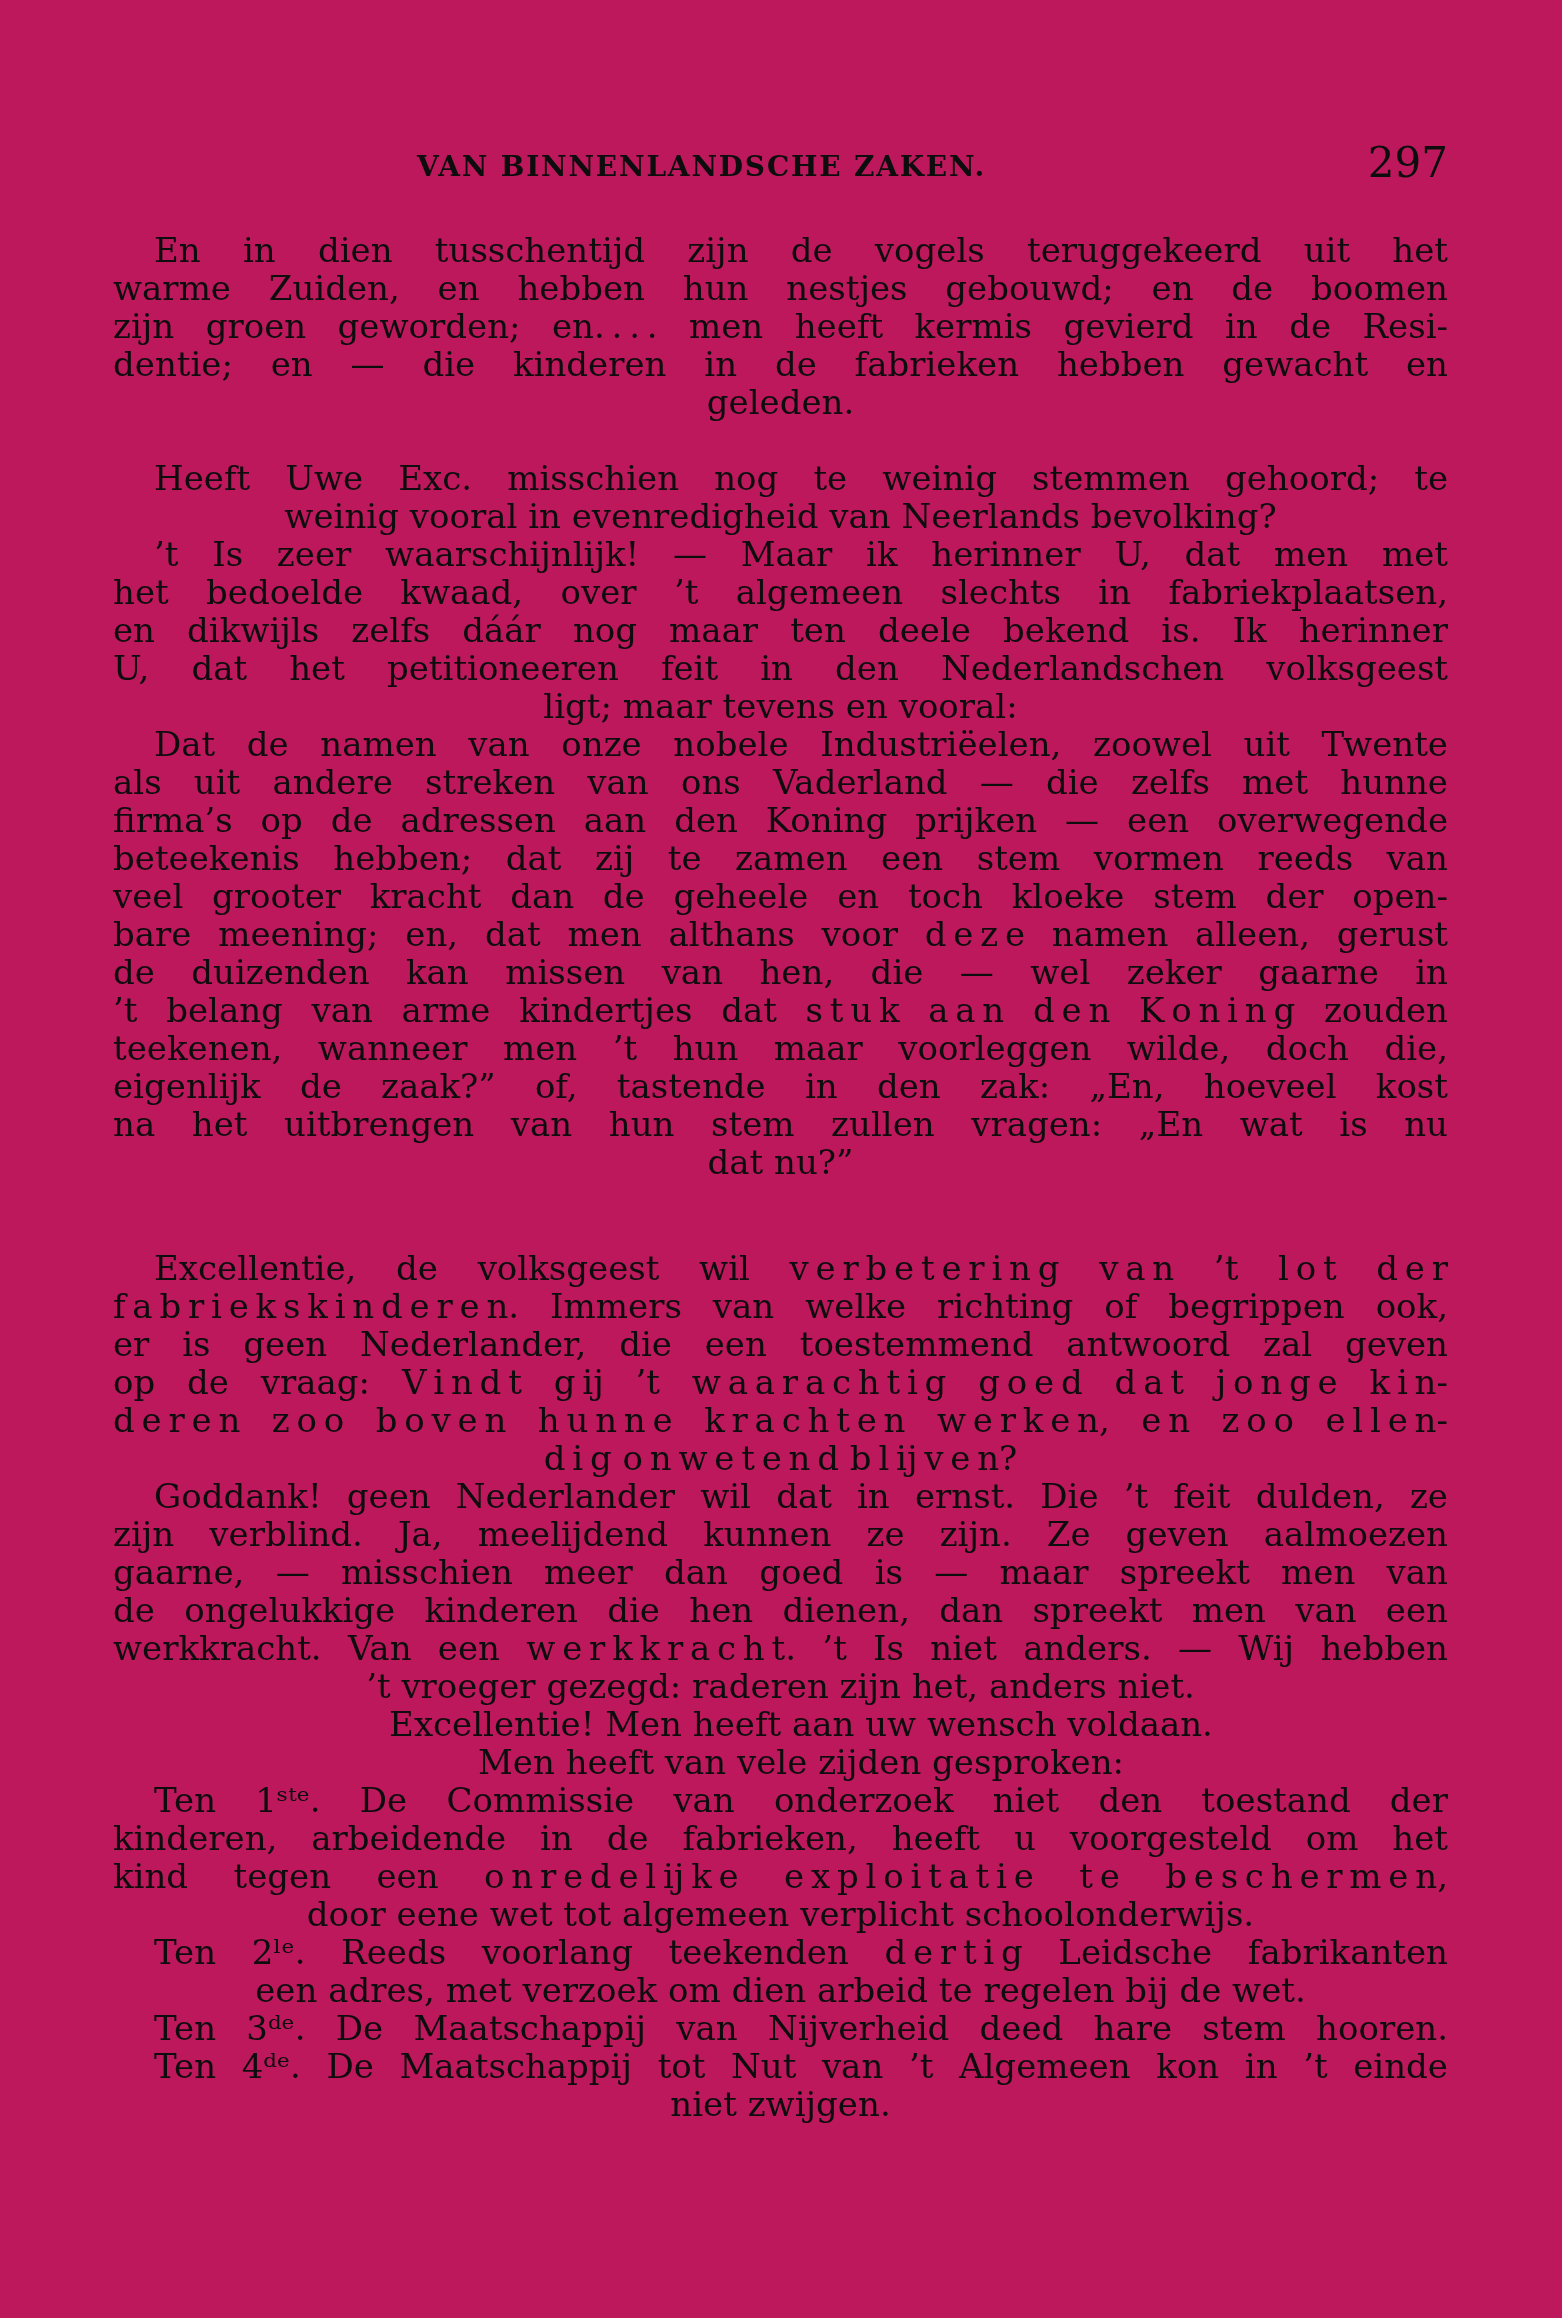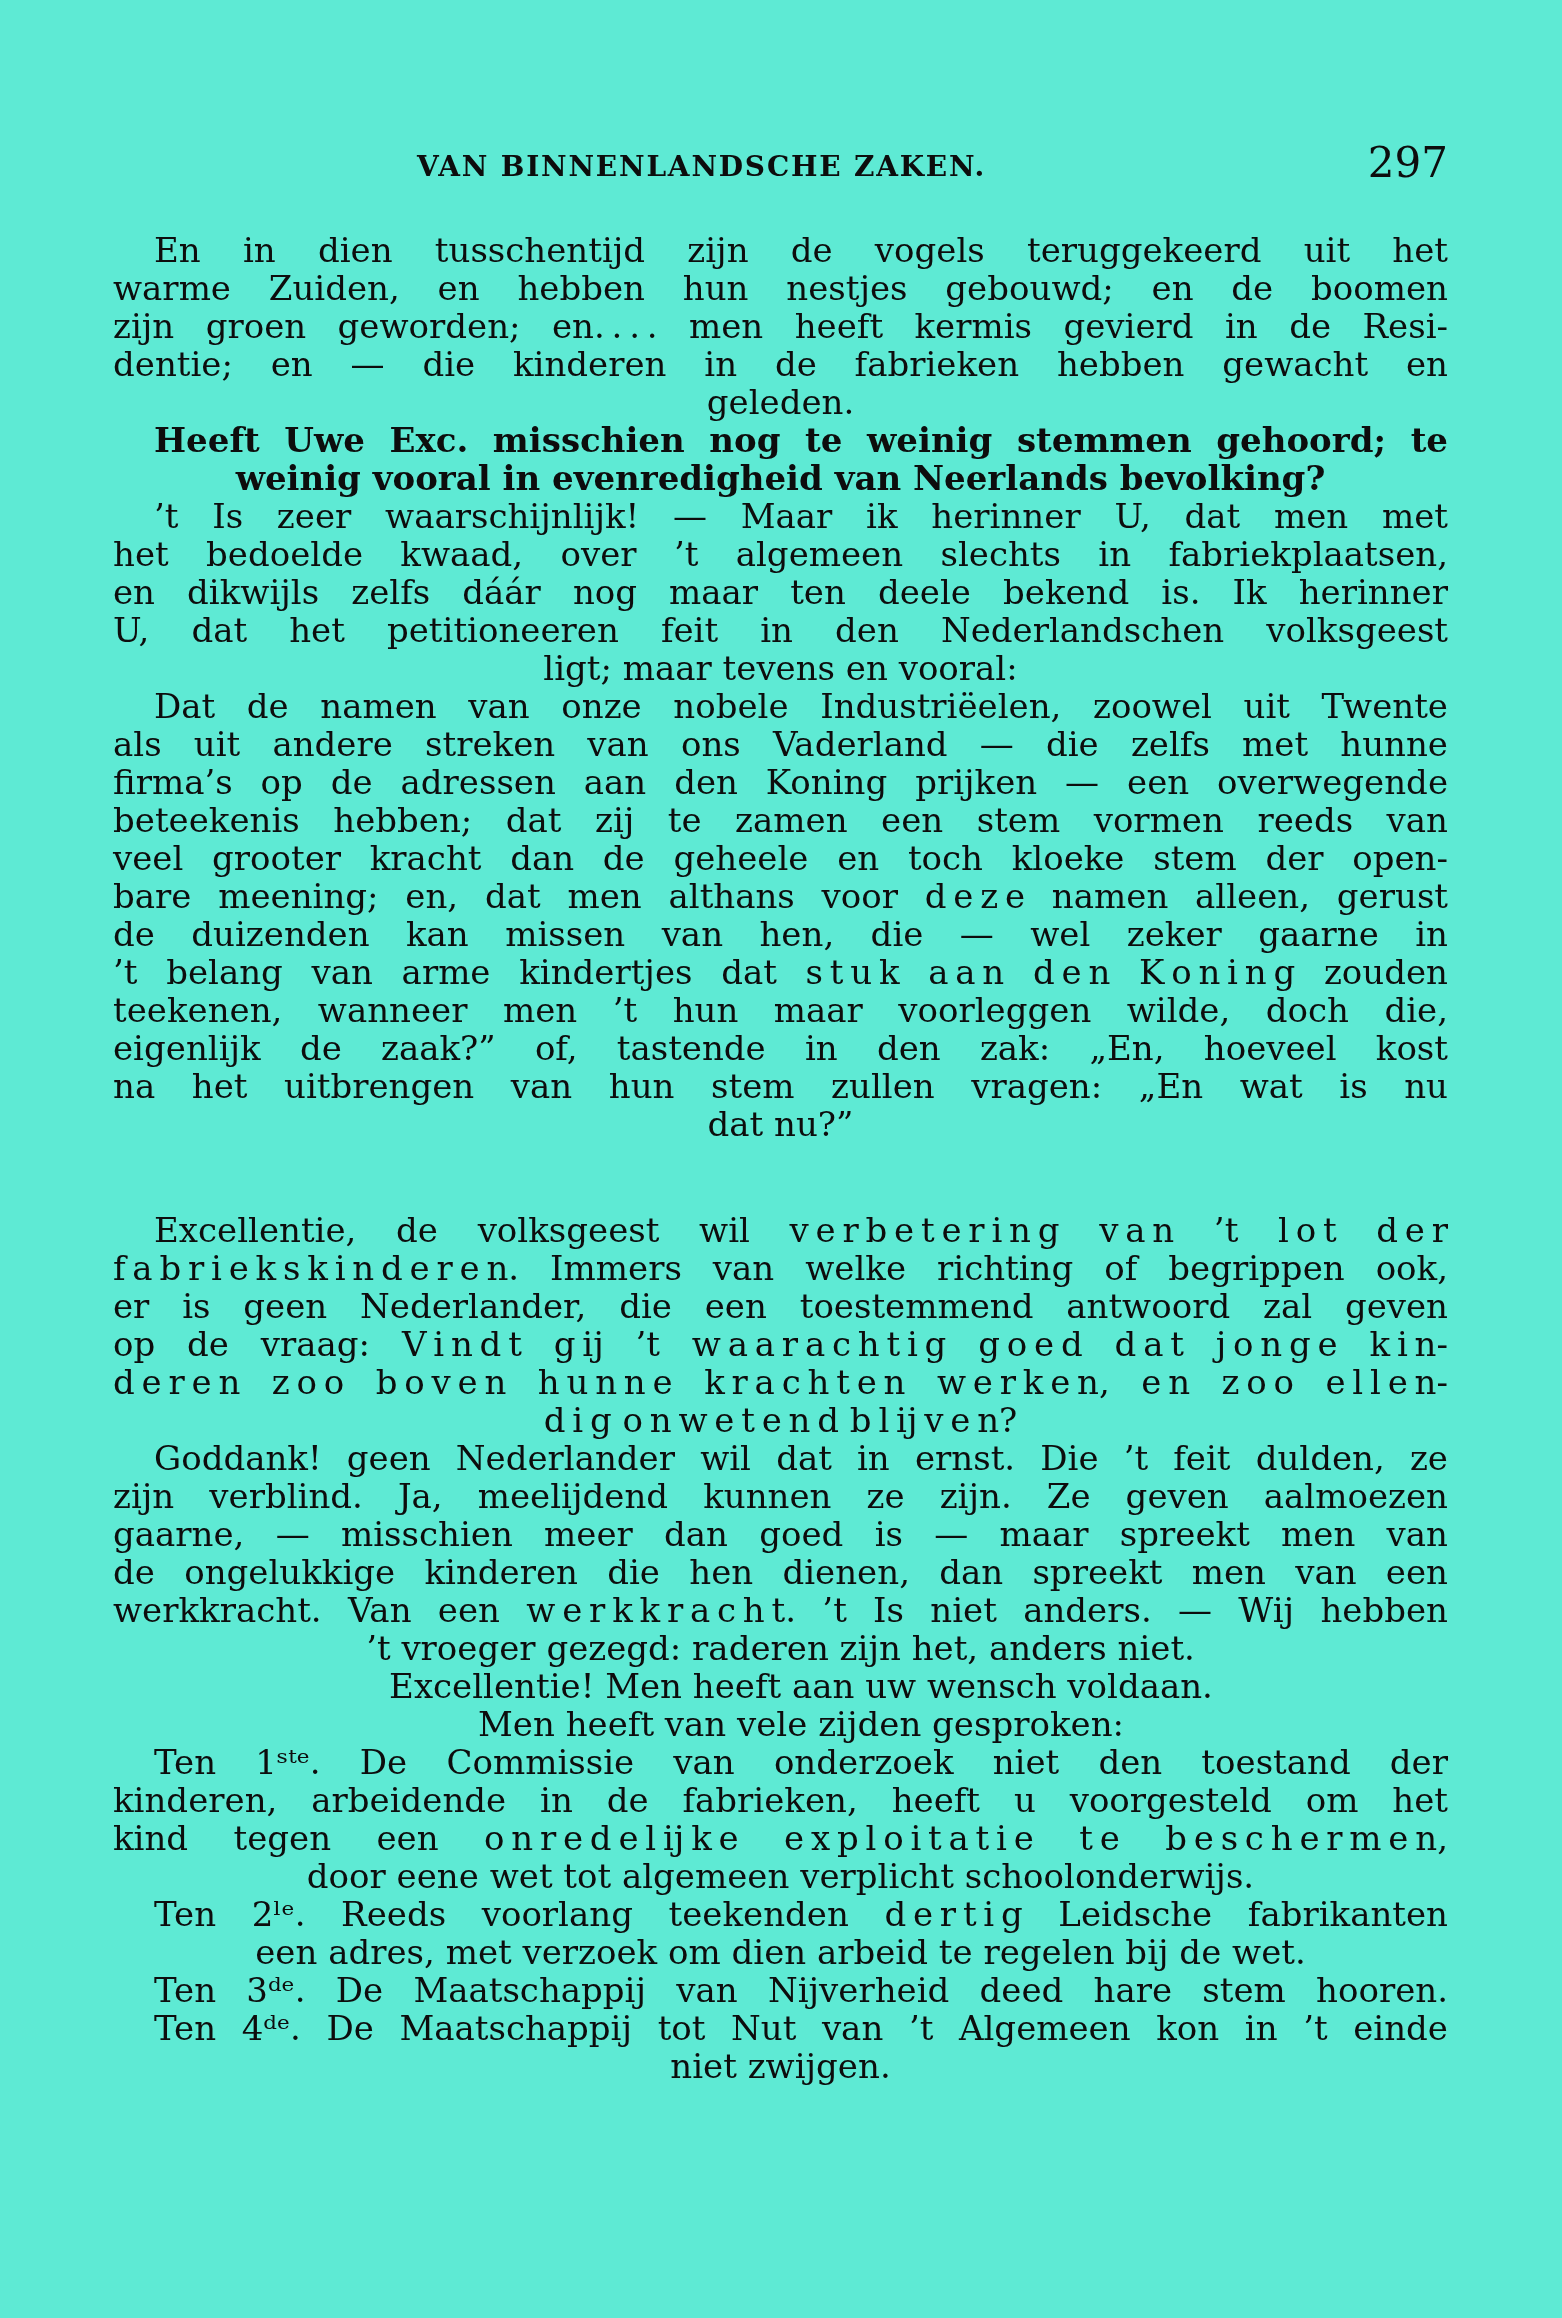--- a/index.html
+++ b/index.html
@@ -1,20 +1,20 @@
 <!DOCTYPE html>
 <html style="font-size:14.3px"><head>
 <meta charset="utf-8">
 <style>
   html,body{margin:0;padding:0;background:#ffffff;}
   .page{
     position:relative;
     width:1562px;
     height:2319px;
-    background:#5eead4;
+    background:#be185d;
     color:#0d0d0d;
     font-family:"DejaVu Serif","Liberation Serif",serif;
     font-size:34px;
     line-height:38px;
     box-sizing:border-box;
     padding:147px 114px 0 113px;
     overflow:hidden;
   }
   .page-header{
     position:relative;
@@ -36,21 +36,21 @@
   .page-number{
     position:absolute;
     right:0;
     top:-7.2px;
     font-size:42px;
     line-height:45px;
     font-weight:400;
   }
   .page-body{}
   .paragraph{margin:0;}
-  .paragraph.gap-small{font-weight:bold;}
+  .paragraph.gap-small{margin-top:38px;}
   .paragraph.gap-large{margin-top:68px;}
   .line{
     text-align:center;
     min-height:38px;
   }
   .line.fill{
     text-align:justify;
     text-align-last:justify;
   }
   .line.indent{

